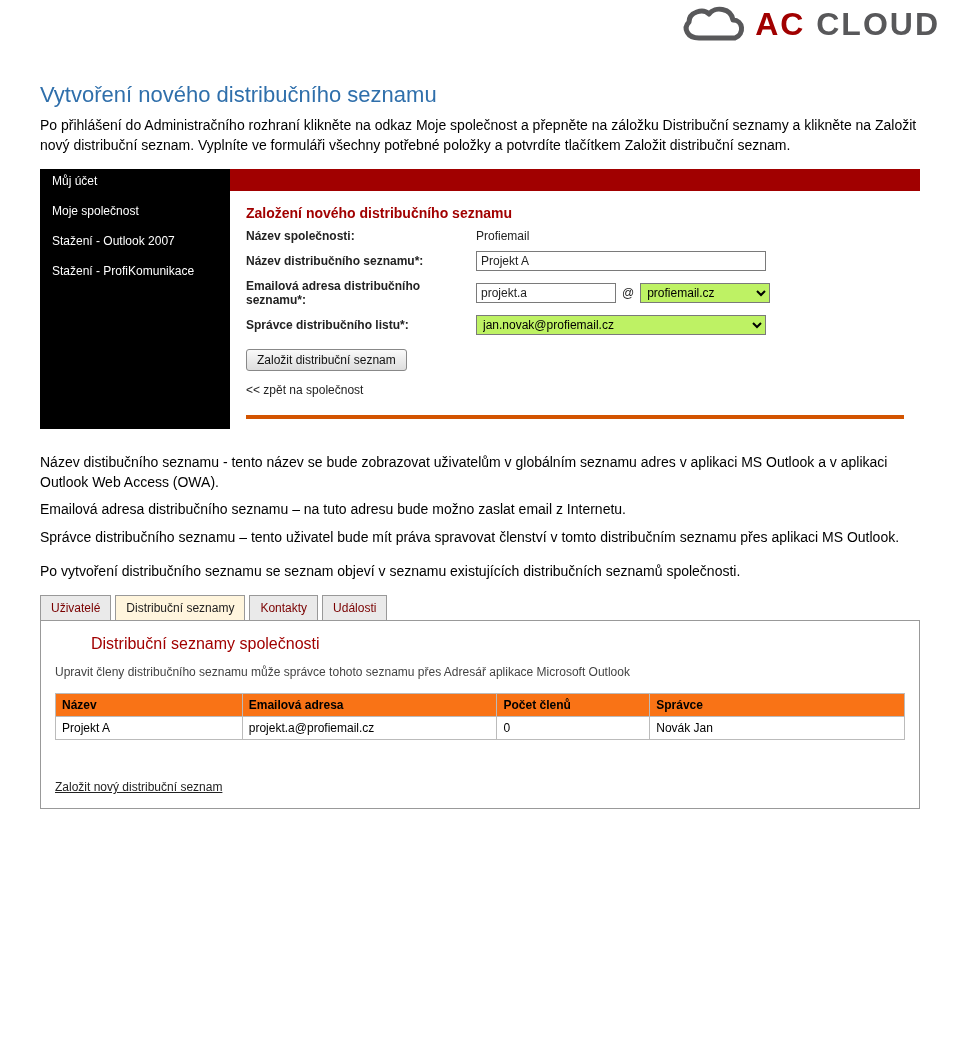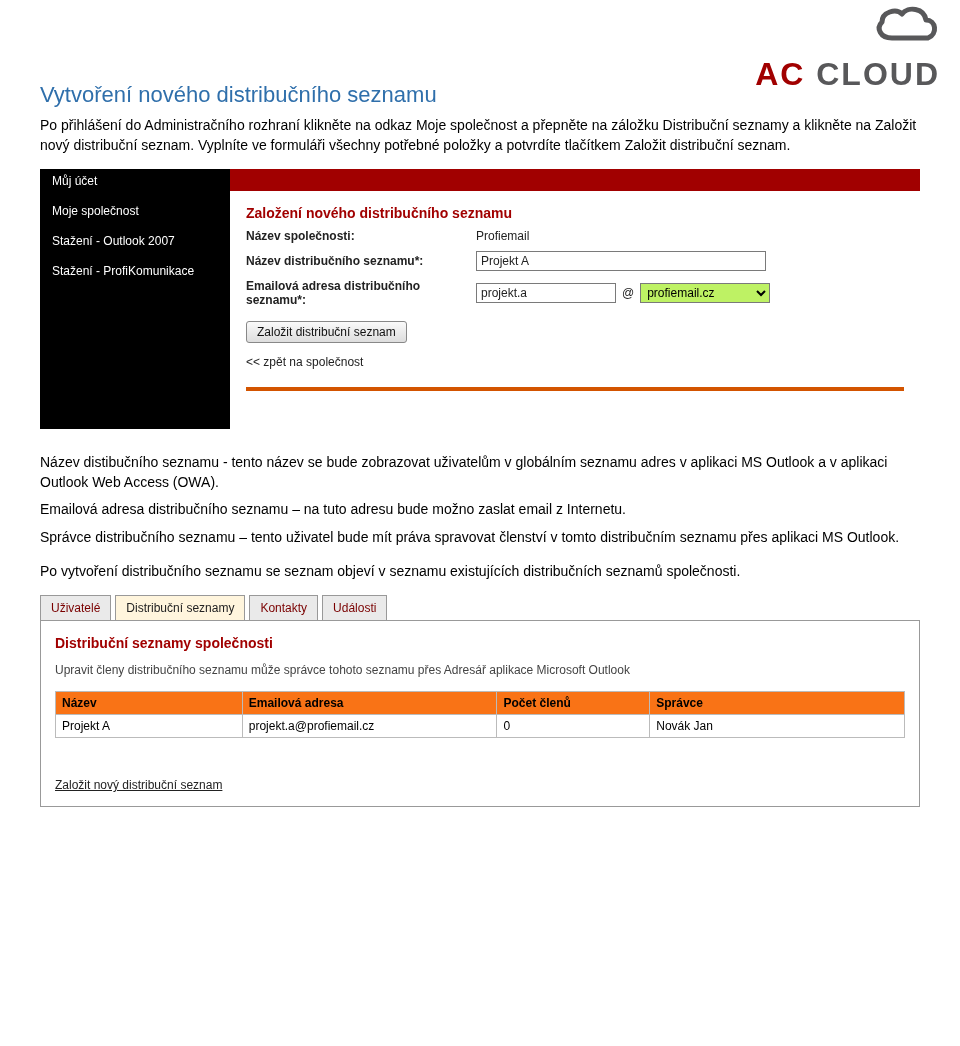--- a/index.html
+++ b/index.html
@@ -6,21 +6,21 @@
   body {
     width: 960px;
     font-family: Arial, Helvetica, sans-serif;
     font-size: 14px;
     color: #000;
     background: #fff;
   }
   .page { padding: 12px 40px 40px 40px; position: relative; }
   .logo-wrap {
     position: absolute; top: 0; right: 20px;
-    display: flex; align-items: flex-end; gap: 8px; flex-direction: column;
+    display: flex; align-items: center; gap: 8px;
   }
   .cloud-icon svg { display: block; }
   .logo-text { font-size: 32px; font-weight: bold; letter-spacing: 2px; }
   .logo-ac { color: #a10000; }
   .logo-cloud { color: #58585a; }
   .section-title {
     color: #2f6fab; font-size: 22px; font-weight: normal; margin-top: 70px;
   }
   .para { margin-top: 8px; line-height: 1.4; }
   .screenshot1 {
@@ -69,21 +69,21 @@
   }
   .tab {
     padding: 5px 10px; font-size: 12px; border: 1px solid #999;
     border-bottom: none; margin-right: 4px; background: #eaeaea; color: #7a0000;
     cursor: pointer;
   }
   .tab.active { background: #fff5dd; color: #222; font-weight: normal; }
   .list-panel {
     width: 880px; border: 1px solid #999; padding: 14px; font-size: 12px;
   }
-  .list-title { color: #a10000; font-weight: bold; font-size: 14px; }
+  .list-title { color: #a10000; font-weight: normal; font-size: 16px; margin-left: 36px; }
   .list-hint { margin-top: 12px; color: #444; }
   .dl-table { width: 100%; margin-top: 14px; border-collapse: collapse; font-size: 12px; }
   .dl-table th {
     text-align: left; padding: 4px 6px; border: 1px solid #bbb;
     background: #f97316; font-weight: bold;
   }
   .dl-table td {
     padding: 4px 6px; border: 1px solid #bbb;
   }
   .create-link { margin-top: 40px; font-size: 12px; color: #222; text-decoration: underline; cursor: pointer; display: inline-block; }
@@ -133,20 +133,26 @@
 
         <div class="form-row">
           <div class="form-label">Emailová adresa distribučního seznamu*:</div>
           <input class="text-input small-input" value="projekt.a" style="">
           <span class="at-sign">@</span>
           <select class="domain-select">
             <option>profiemail.cz</option>
           </select>
         </div>
 
+        <div class="form-row">
+          <div class="form-label">Správce distribučního listu*:</div>
+          <select class="domain-select" style="width:290px;">
+            <option>jan.novak@profiemail.cz</option>
+          </select>
+        </div>
 
         <button class="submit-btn">Založit distribuční seznam</button>
         <div><span class="back-link">&lt;&lt; zpět na společnost</span></div>
         <div class="orange-bar"></div>
       </div>
     </div>
   </div>
 
   <div class="after-block">
     <p class="para">Název distibučního seznamu -  tento název se bude zobrazovat uživatelům v globálním seznamu adres v aplikaci MS Outlook a v aplikaci Outlook Web Access (OWA).</p>

